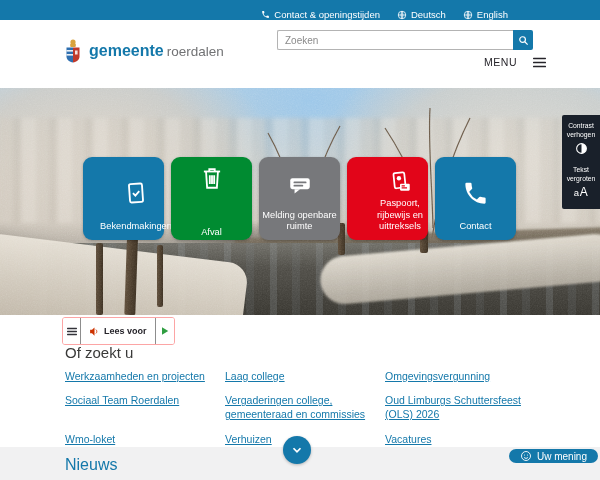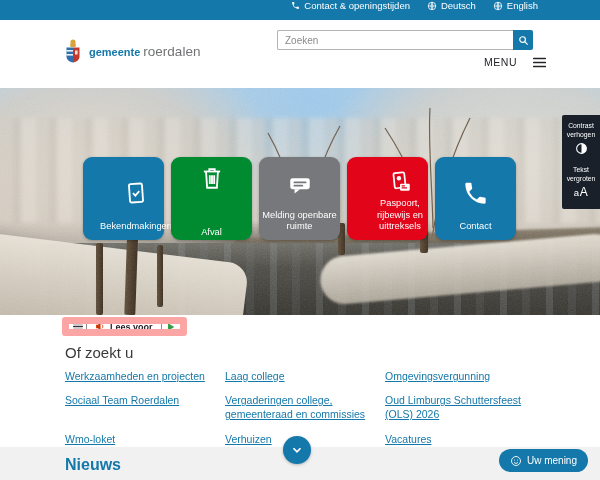--- a/index.html
+++ b/index.html
@@ -5,29 +5,29 @@
   * { margin:0; padding:0; box-sizing:border-box; }
   html,body { background:#fff; }
   .page {
     position:relative; width:600px; height:480px; overflow:hidden;
     font-family:"Liberation Sans", sans-serif; background:#fff;
   }
 
   
   .topbar {
     position:absolute; left:0; top:0; width:600px; height:20px;
-    background:#1478aa; color:#fff; display:flex; align-items:flex-start;
-    justify-content:flex-end; gap:17px; padding-right:62px; font-size:9.5px;
+    background:#1478aa; color:#fff; display:flex; align-items:flex-end;
+    justify-content:flex-end; gap:17px; padding-right:92px; font-size:9.5px;
   }
   .topbar-item { display:flex; align-items:center; gap:4px; cursor:pointer; white-space:nowrap; }
 
   
   .header { position:absolute; left:0; top:20px; width:600px; height:68px; background:#fff; }
   .logo { position:absolute; left:64px; top:18px; display:flex; align-items:center; gap:7px; cursor:pointer; }
-  .logo-primary { font-size:11px; font-weight:bold; color:#1478aa; }
+  .logo-primary { font-size:16px; font-weight:bold; color:#1478aa; }
   .logo-secondary { font-size:13.5px; color:#717274; margin-left:3px; }
   .search { position:absolute; left:277px; top:10px; width:256px; height:20px; display:flex; }
   .search input {
     flex:1; border:1px solid #b3b3b3; border-right:none; font-size:10px;
     padding:0 7px; color:#444; outline:none; font-family:inherit; border-radius:2px 0 0 2px;
   }
   .search input::placeholder { color:#8a8a8a; }
   .search-btn { width:20px; height:20px; background:#1478aa; border:none; display:flex; align-items:center; justify-content:center; cursor:pointer; border-radius:0 2px 2px 0; }
   .menu-btn { position:absolute; right:54px; top:36px; display:flex; align-items:center; gap:16px; font-size:10.5px; letter-spacing:.5px; color:#26242a; cursor:pointer;margin-left:48px; }
 
@@ -77,45 +77,45 @@
   .acc {
     position:absolute; right:0; top:27px; width:38px; background:#19202a; color:#fff;
     text-align:center; padding:7px 2px 8px; font-size:6.8px; line-height:1.3; border-radius:2px 0 0 2px;
   }
   .acc-item { cursor:pointer; }
   .acc-item + .acc-item { margin-top:9px; }
   .acc-aa { font-size:9.5px; margin-top:1px; letter-spacing:.5px; }
   .acc-aa .big { font-size:12px; }
 
   
-  .rs { position:absolute; left:62px; top:317px; display:flex; align-items:stretch; height:19px;
-    border:7px solid #fca5a5; border-radius:3px; background:#fff; overflow:hidden; }
+  .rs { position:absolute; left:62px; top:317px; display:flex; align-items:stretch; height:28px;
+    border:1px solid #fca5a5; border-radius:3px; background:#fff; overflow:hidden; }
   .rs-menu { width:18px; display:flex; align-items:center; justify-content:center; border-right:1px solid #8d8d8d; cursor:pointer; background:#fff; }
   .rs-main { display:flex; align-items:center; gap:4px; padding:0 8px; border-right:1px solid #8d8d8d; font-size:9px; font-weight:bold; color:#26242a; cursor:pointer; }
   .rs-play { width:18px; display:flex; align-items:center; justify-content:center; cursor:pointer; background:#fff; }
 
   
   .section-title { position:absolute; left:65px; top:344px; font-size:15px; font-weight:500; color:#3a3a39; }
   .links {
     position:absolute; left:65px; top:369px;
     display:grid; grid-template-columns:150px 150px 150px; grid-template-rows:repeat(3,auto);
     grid-auto-flow:column; column-gap:10px; row-gap:10px; font-size:10.5px;
   }
   .links a { color:#1478aa; text-decoration:underline; line-height:1.35; cursor:pointer; }
 
   
-  .news { position:absolute; left:0; top:447px; width:600px; height:33px; background:#f1f1f2;font-weight:bold; }
+  .news { position:absolute; left:0; top:447px; width:600px; height:33px; background:#f1f1f2; }
   .news-title { position:absolute; left:65px; top:9px; font-size:16px; color:#1478aa; }
   .chevron-btn {
     position:absolute; left:283px; top:436px; width:28px; height:28px; border-radius:50%;
     background:#1478aa; display:flex; align-items:center; justify-content:center; cursor:pointer;
     box-shadow:0 1px 3px rgba(0,0,0,.25);
   }
   .feedback-btn {
-    position:absolute; right:12px; top:449px; height:23px; border-radius:12px; background:#1478aa;
+    position:absolute; right:2px; top:449px; height:14px; border-radius:12px; background:#1478aa;
     color:#fff; display:flex; align-items:center; gap:5px; padding:0 11px; font-size:10px; cursor:pointer;
   }
 </style>
 </head>
 <body>
 
 <div class="page">
 
   <div class="topbar">
     <div class="topbar-item">

